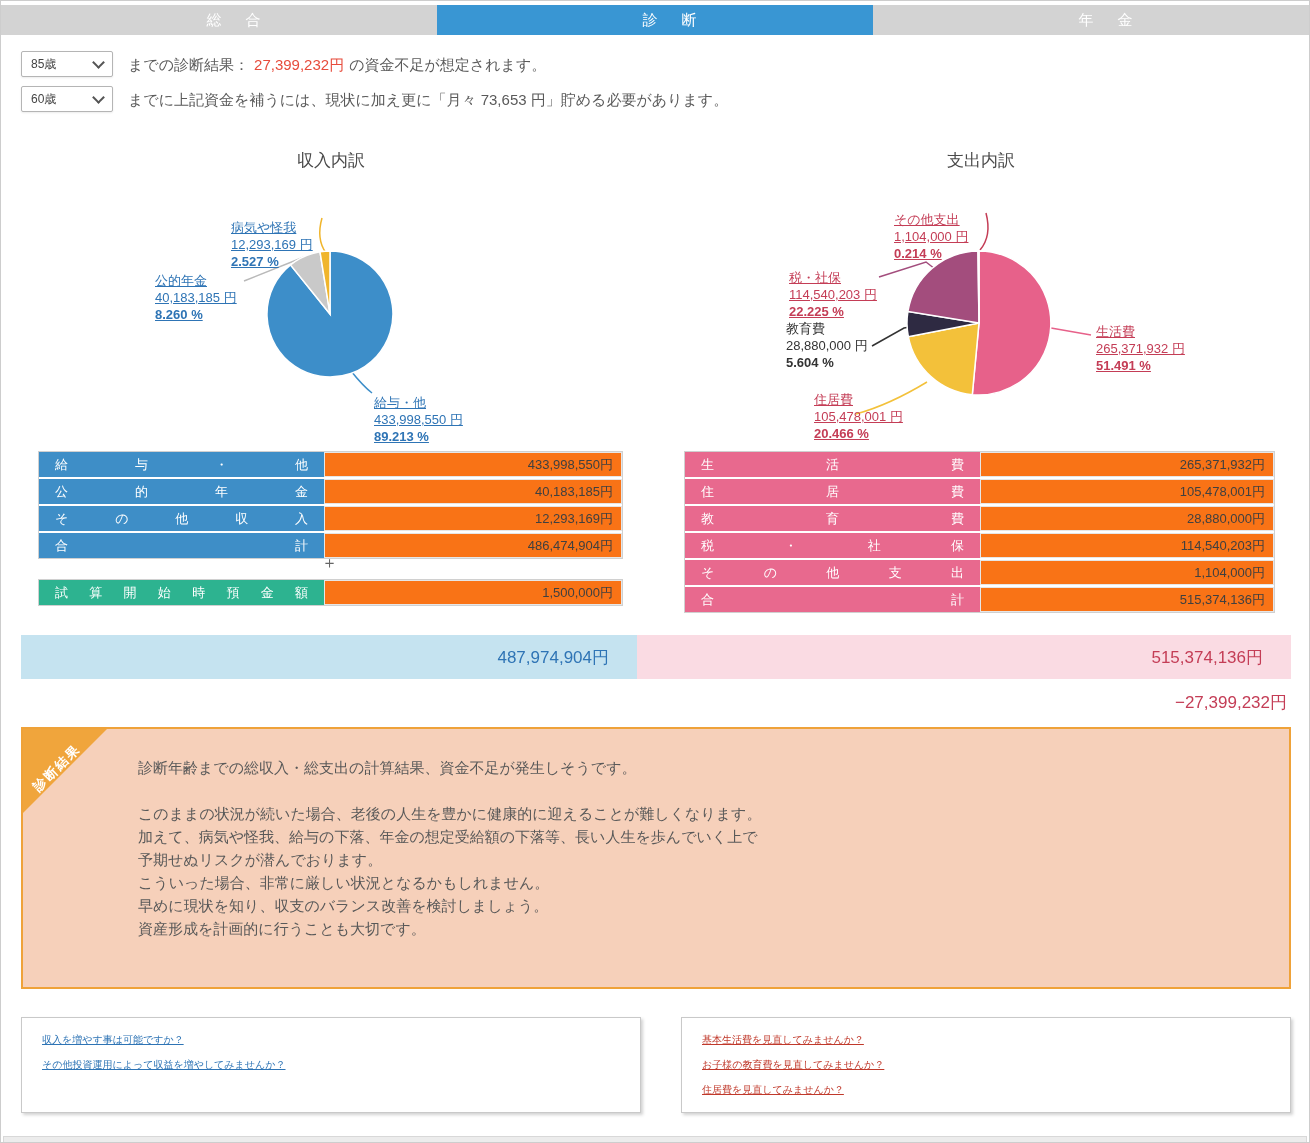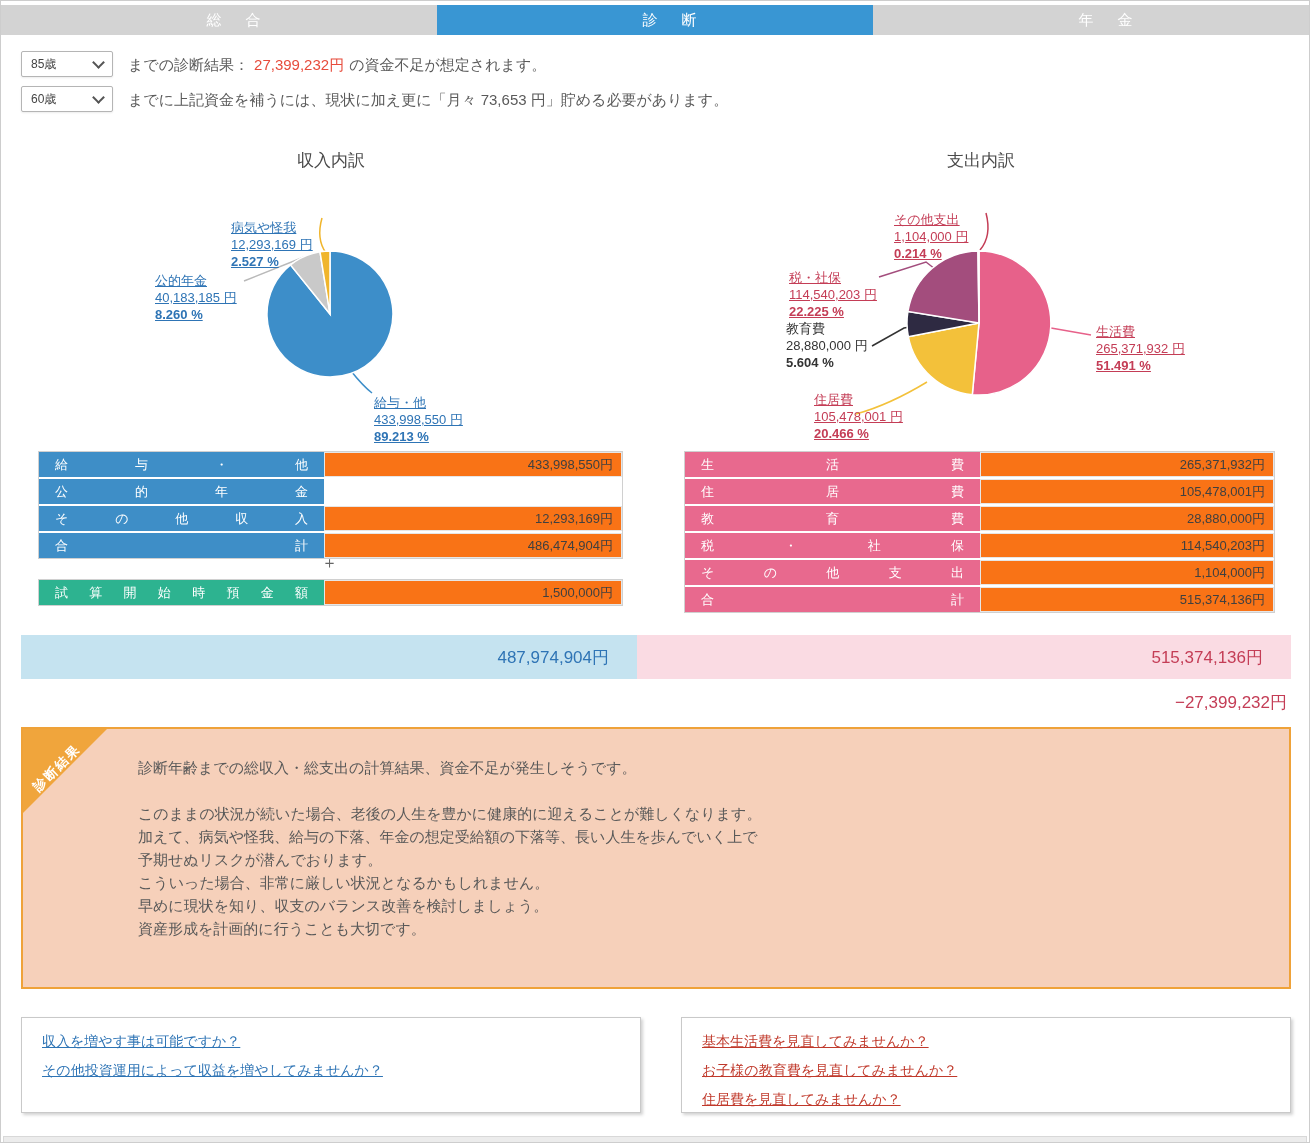--- a/index.html
+++ b/index.html
@@ -62,21 +62,21 @@
   .ribbon-text{position:absolute;left:4px;top:30px;transform:rotate(-45deg);color:#fff;font-weight:bold;
                font-size:13px;letter-spacing:2px;white-space:nowrap;}
   .diag-text{position:absolute;left:115px;top:27px;right:20px;}
   .dline{height:23px;line-height:23px;font-size:15px;color:#595959;white-space:nowrap;}
 
   
   .linkbox{position:absolute;top:1016px;height:96px;background:#fff;border:1px solid #c9c9c9;
            box-shadow:2px 2px 3px rgba(0,0,0,.18);box-sizing:border-box;padding:15px 20px;}
   .linkbox.left{left:20px;width:620px;}
   .linkbox.right{left:680px;width:610px;}
-  .linkbox a{display:block;font-size:14px;margin-bottom:11px;text-decoration:underline;cursor:pointer;}
+  .linkbox a{display:block;font-size:10px;margin-bottom:11px;text-decoration:underline;cursor:pointer;}
   .linkbox.left a{color:var(--link-blue);}
   .linkbox.right a{color:var(--link-red);}
 
   
   .hscroll{position:absolute;left:2px;right:2px;top:1135px;height:6px;background:#ececec;border:1px solid #d8d8d8;}
 </style>
 </head>
 <body>
 
 <div class="page" style="--tab-active: #3996d3; --header-blue: #3e8ec7; --header-pink: #e8698e; --deposit-green: #2db390; --link-blue: #2e74b5; --link-red: #c0392b; --label-red: #c43d56; --accent-red: #e74c3c; --bar-income-bg: #c5e3f0; --bar-expense-bg: #fadbe3; --box-bg: #f6d0ba; --box-border: #efa239;">
@@ -187,20 +187,21 @@
     </div>
     <div class="trow">
       <div class="th blue">
           <span class="spread">
             <span>公</span>
             <span>的</span>
             <span>年</span>
             <span>金</span>
           </span>
         </div>
+      <div class="td">40,183,185円</div>
     </div>
     <div class="trow">
       <div class="th blue">
           <span class="spread">
             <span>そ</span>
             <span>の</span>
             <span>他</span>
             <span>収</span>
             <span>入</span>
           </span>

